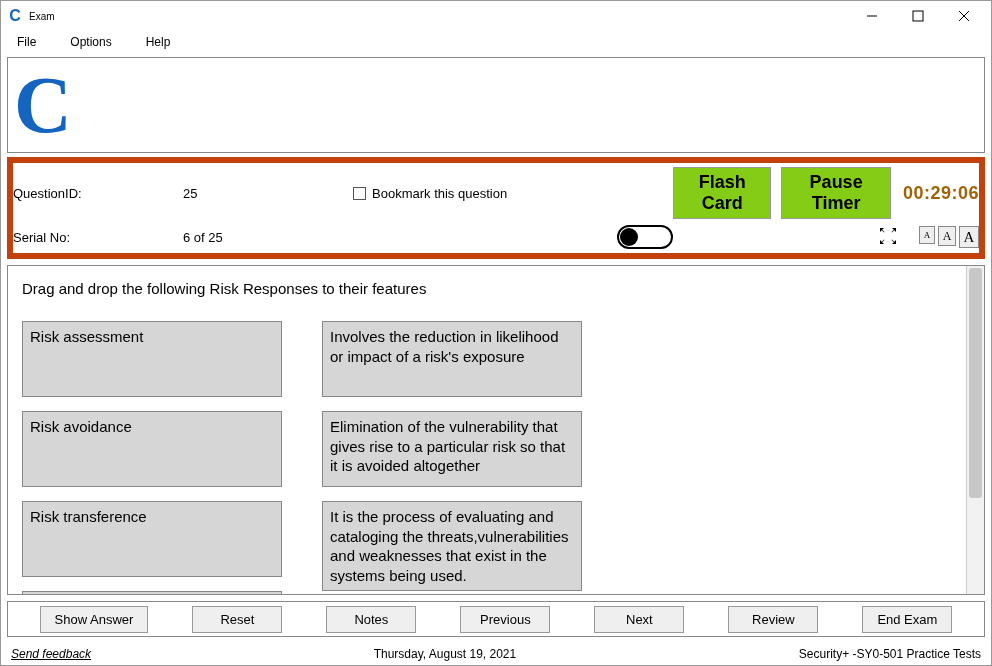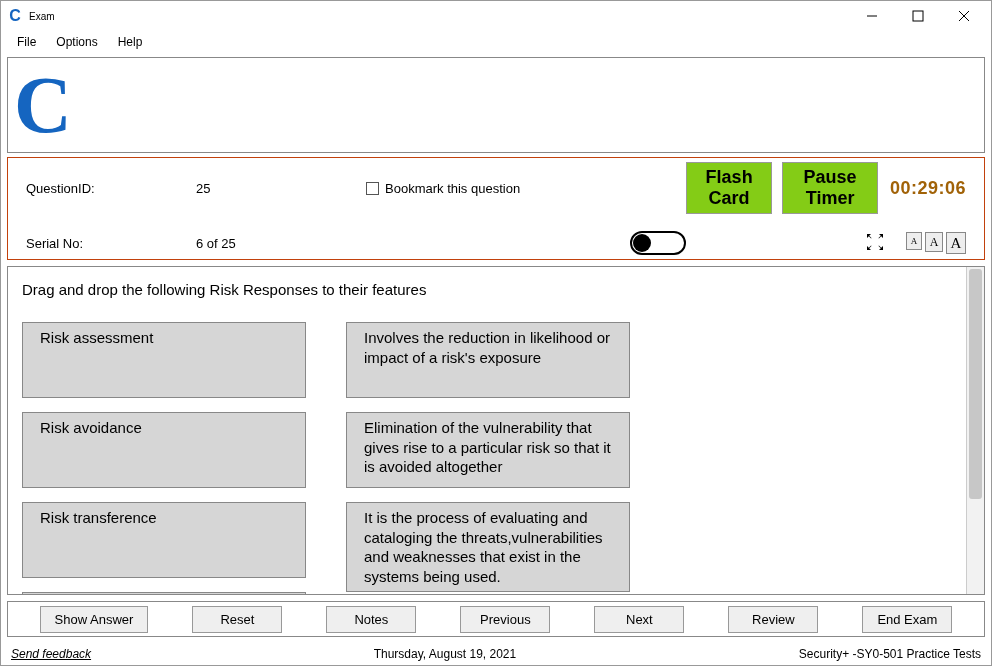--- a/index.html
+++ b/index.html
@@ -8,34 +8,34 @@
 
   
   .titlebar { height: 30px; display: flex; align-items: center; padding: 0 4px; background: #fff; }
   .titlebar .app-icon { width: 20px; height: 20px; display:flex; align-items:center; justify-content:center; font-weight:bold; color:#1565c0; font-size:16px; }
   .titlebar .title { font-size: 10px; margin-left: 4px; }
   .titlebar .spacer { flex: 1; }
   .titlebar .win-btn { width: 46px; height: 30px; display:flex; align-items:center; justify-content:center; font-size:12px; }
   .titlebar svg { width: 12px; height: 12px; stroke:#000; stroke-width:1; fill:none; }
 
   
-  .menubar { height: 22px; display:flex; align-items:center; gap:4px; padding: 0 8px; font-size:12px; }
+  .menubar { height: 22px; display:flex; align-items:center; gap:18px; padding: 0 8px; font-size:12px; }
   .menubar .menu-item { padding: 2px 8px; }
 
   
   .logo-panel { margin: 4px 6px; border:1px solid #888; height:96px; display:flex; align-items:center; padding-left:6px; }
   .logo-c { font-family: Georgia, serif; font-size:80px; font-weight:bold; color:#1565c0; line-height:0.7; }
   .logo-text { display:flex; flex-direction:column; margin-left:-4px; }
   .logo-main { color:#1565c0; font-family:"Times New Roman", serif; font-size:32px; }
   .logo-main .tm { font-size:11px; vertical-align:top; }
   .logo-sub { color:#e07b24; font-family:"Times New Roman", serif; font-size:20px; padding-left:26px; }
 
   
-  .infobar { margin: 0 6px; border:1px solid #c2410c; padding:4px 18px; font-size:13px; display:grid;
-    grid-template-columns: 170px 170px 320px auto; grid-template-rows: auto auto; row-gap:17px; align-items:center; }
+  .infobar { margin: 0 6px; border:6px solid #c2410c; padding:4px 0; font-size:13px; display:grid;
+    grid-template-columns: 170px 170px 320px auto; grid-template-rows: auto auto; row-gap:6px; align-items:center; }
   .info-label { }
   .info-value { }
   .bookmark-lbl { display:flex; align-items:center; gap:6px;}
   .bookmark-box { width:13px; height:13px; border:1px solid #555; }
   .flash-area { display:flex; align-items:center; gap:12px; justify-content:flex-end; }
   .control-btns { display:flex; gap:10px; }
   .ctrl-btn { border:1px solid #999; background:#84cc16; padding:4px 10px; font-size:18px;font-weight:bold; }
   .timer { color:#a16207; font-weight:bold; font-size:18px; letter-spacing:0.5px; }
   .row2a { grid-column: 3 / 4; display:flex; justify-content:flex-end; }
   .row2b { grid-column: 4 / 5; display:flex; justify-content:flex-end; gap:22px; align-items:center;}
@@ -49,21 +49,21 @@
   .fsz.large  { width:20px; height:22px; font-size:15px; }
 
   
   .question-wrap { flex:1; margin:6px 6px 0 6px; border:1px solid #888; position:relative; overflow:hidden;}
   .question-scroll { position:absolute; top:0; left:0; right:18px; bottom:0; overflow:hidden; padding:14px 10px 10px 14px;}
   .scrollbar { position:absolute; top:0; right:0; width:18px; height:100%; background:#f2f2f2; border-left:1px solid #ccc;}
   .scrollbar .thumb { position:absolute; top:2px; left:2px; right:2px; height:230px; background:#c7c7c7; border-radius:3px;}
   .question-text { font-size:15px; margin-bottom:24px; }
   .dd-columns { display:flex; gap:40px; }
   .dd-col { display:flex; flex-direction:column; gap:14px; }
-  .dd-item { width:284px; background:#d6d6d6; border:1px solid #888; padding:5px 17px; font-size:15px; line-height:1.3; }
+  .dd-item { width:260px; background:#d6d6d6; border:1px solid #888; padding:5px 7px; font-size:15px; line-height:1.3; }
   .dd-col.left .dd-item { height:76px; }
   .dd-col.right .dd-item { min-height:76px; }
   .dd-item.peek { height:12px; overflow:hidden; padding-top:0; padding-bottom:0; font-size:0; border-bottom:none; }
 
   
   .navbar { margin:6px; border:1px solid #888; height:36px; display:flex; align-items:center; justify-content:center; gap:44px;}
   .nav-btn { border:1px solid #999; background:#efefef; padding:5px 14px; font-size:13px; min-width:90px; text-align:center;}
 
   
   .statusbar { height:22px; font-size:12px; display:flex; align-items:center; padding:0 10px; }

